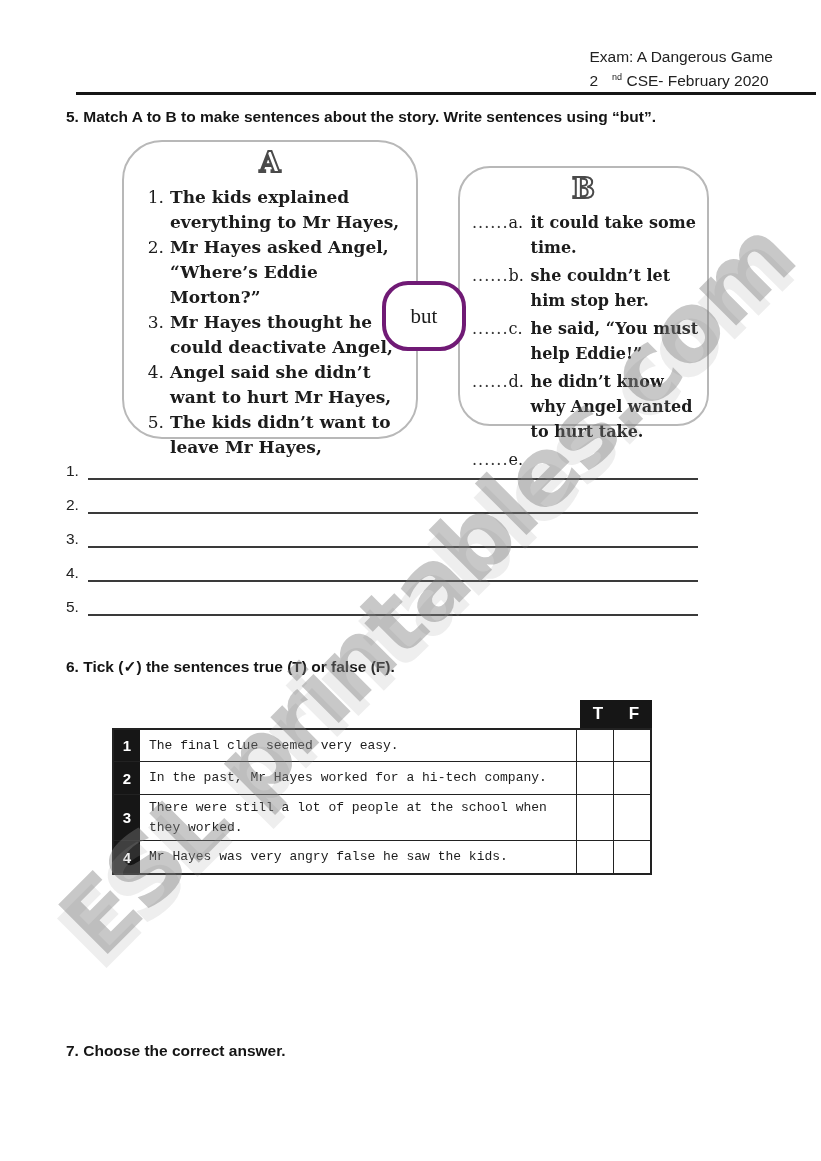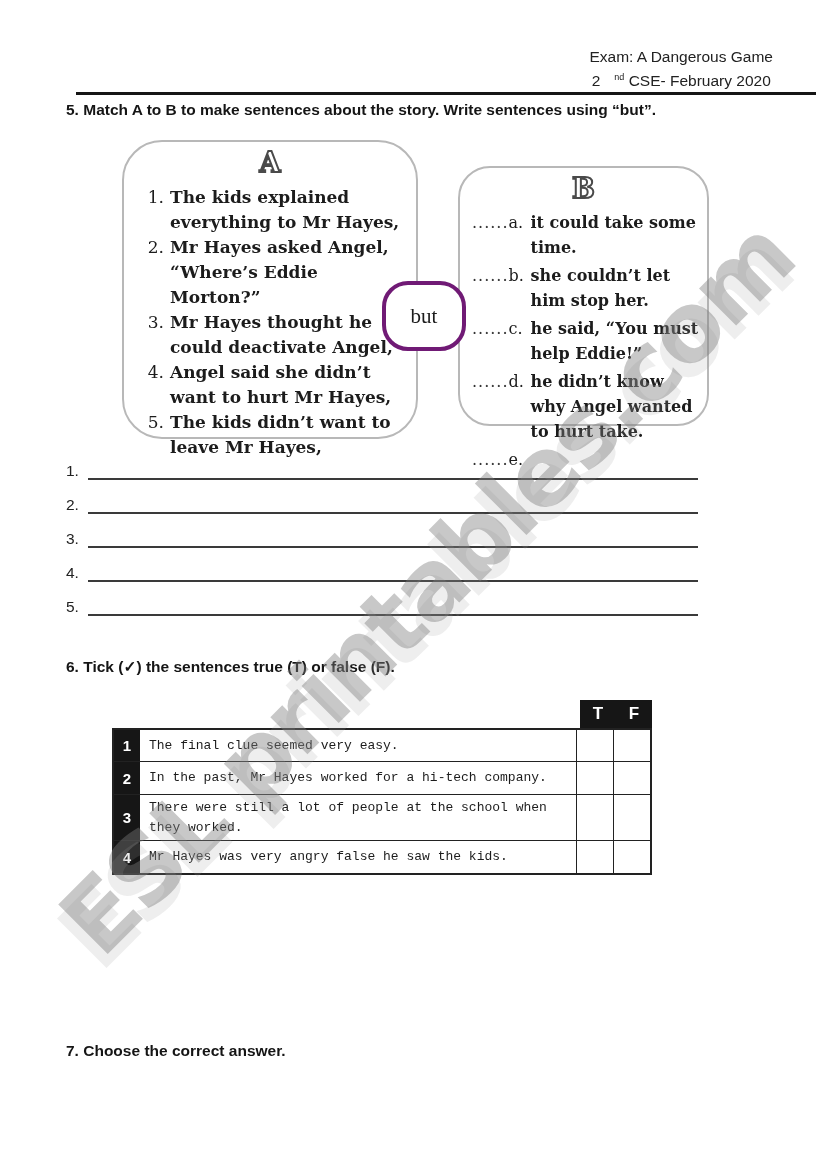--- a/index.html
+++ b/index.html
@@ -1,27 +1,27 @@
 <!DOCTYPE html>
 <html><head>
 <meta charset="utf-8">
 <style>
   html,body{margin:0;padding:0;}
   body{
     width:821px;height:1161px;position:relative;background:#ffffff;
     font-family:"Liberation Sans",sans-serif;color:#1c1c1c;overflow:hidden;
   }
   
-  .header-block{position:absolute;top:46px;right:48px;text-align:center;
+  .header-block{position:absolute;top:46px;right:48px;text-align:left;
     font-size:15.5px;line-height:21px;color:#222;}
   .header-block sup{font-size:9px;margin-left:14px;}
   .top-rule{position:absolute;left:76px;top:92px;width:740px;height:3px;background:#151515;}
   
   .instruction{position:absolute;left:66px;font-weight:bold;font-size:15.5px;color:#151515;}
-  #q5-instruction{top:101px;}
+  #q5-instruction{top:108px;}
   #q6-instruction{top:658px;}
   #q7-instruction{top:1042px;}
   
   .match-box{position:absolute;border:2px solid #b8b8b8;background:#fff;
     font-family:"DejaVu Serif","Liberation Serif",serif;color:#1c1c1c;}
   #box-a{left:122px;top:140px;width:292px;height:295px;border-radius:40px;}
   #box-b{left:458px;top:166px;width:247px;height:256px;border-radius:32px;}
   .box-title{display:block;text-align:center;font-size:27px;font-weight:bold;
     color:#ffffff;-webkit-text-stroke:2px #4a4a4a;text-shadow:0 0 1px #555;margin-top:5px;}
   .a-list{margin:7px 0 0 0;padding:0 8px 0 18px;list-style:none;font-size:17px;line-height:25px;}

